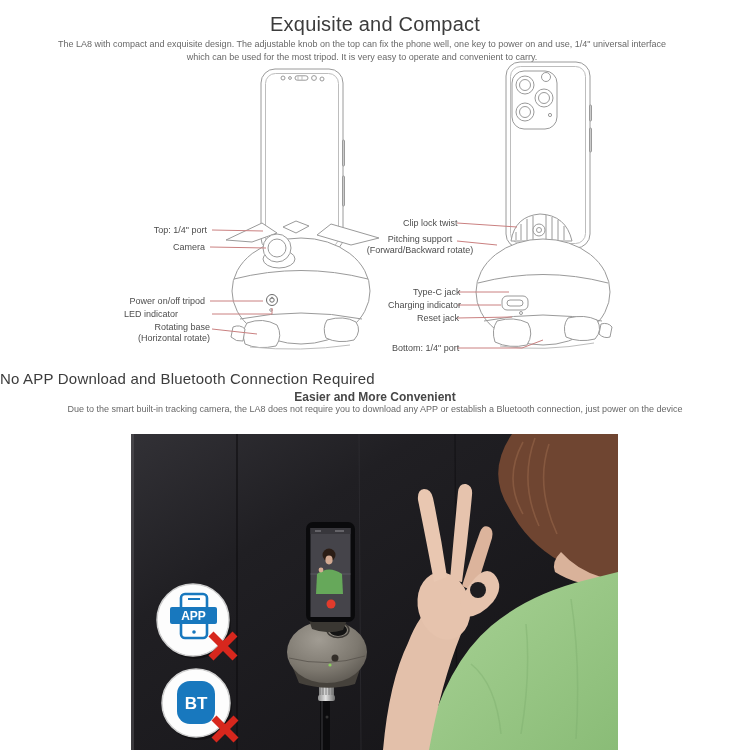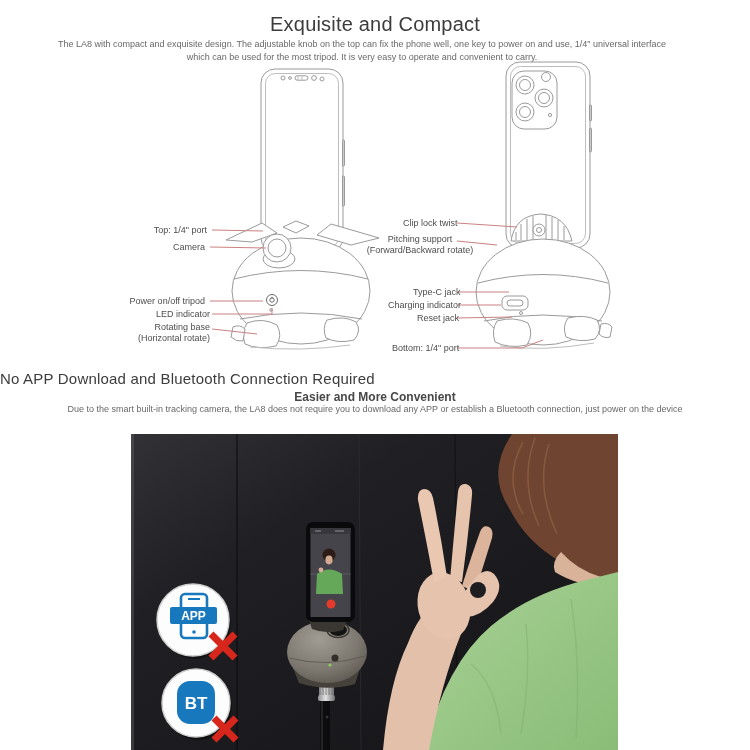--- a/index.html
+++ b/index.html
@@ -140,21 +140,21 @@
       <path d="M458,292 L509,292"></path>
       <path d="M458,305 L501,305"></path>
       <path d="M457,318 L512,317"></path>
       <path d="M457,348 L522,348 L543,340"></path>
     </g>
   </svg>
 
   <div class="lbl lbl-r" style="right:543px;top:225px;">Top: 1/4" port</div>
   <div class="lbl lbl-r" style="right:545px;top:242px;">Camera</div>
   <div class="lbl lbl-r" style="right:545px;top:296px;">Power on/off tripod</div>
-  <div class="lbl lbl-r" style="right:540px;top:309px;">LED indicator</div>
+  <div class="lbl lbl-r" style="right:572px;top:309px;">LED indicator</div>
   <div class="lbl lbl-r" style="right:540px;top:322px;">
     <div>Rotating base</div>
     <div>(Horizontal rotate)</div>
   </div>
 
   <div class="lbl" style="left:403px;top:218px;">Clip lock twist</div>
   <div class="lbl lbl-c" style="left:366px;top:234px;width:108px;">
     <div>Pitching support</div>
     <div>(Forward/Backward rotate)</div>
   </div>

